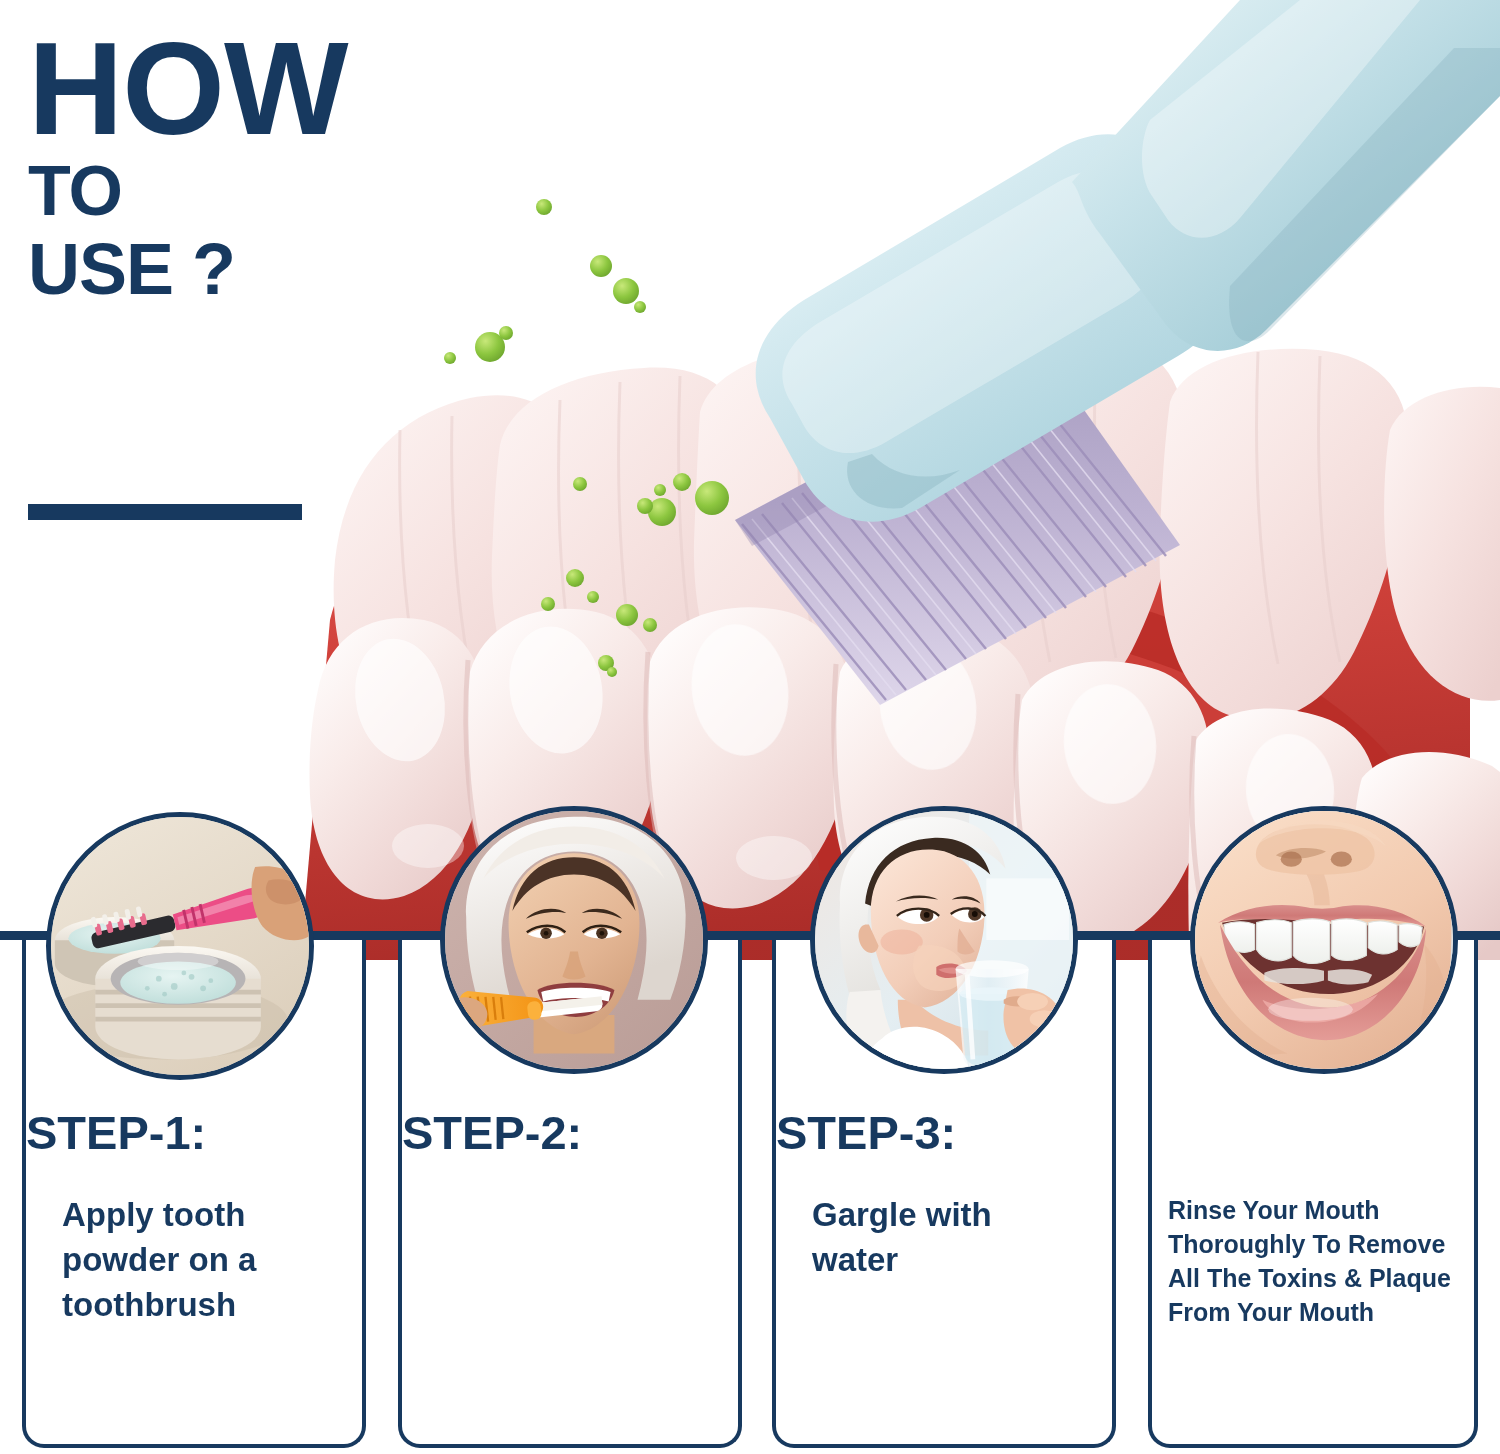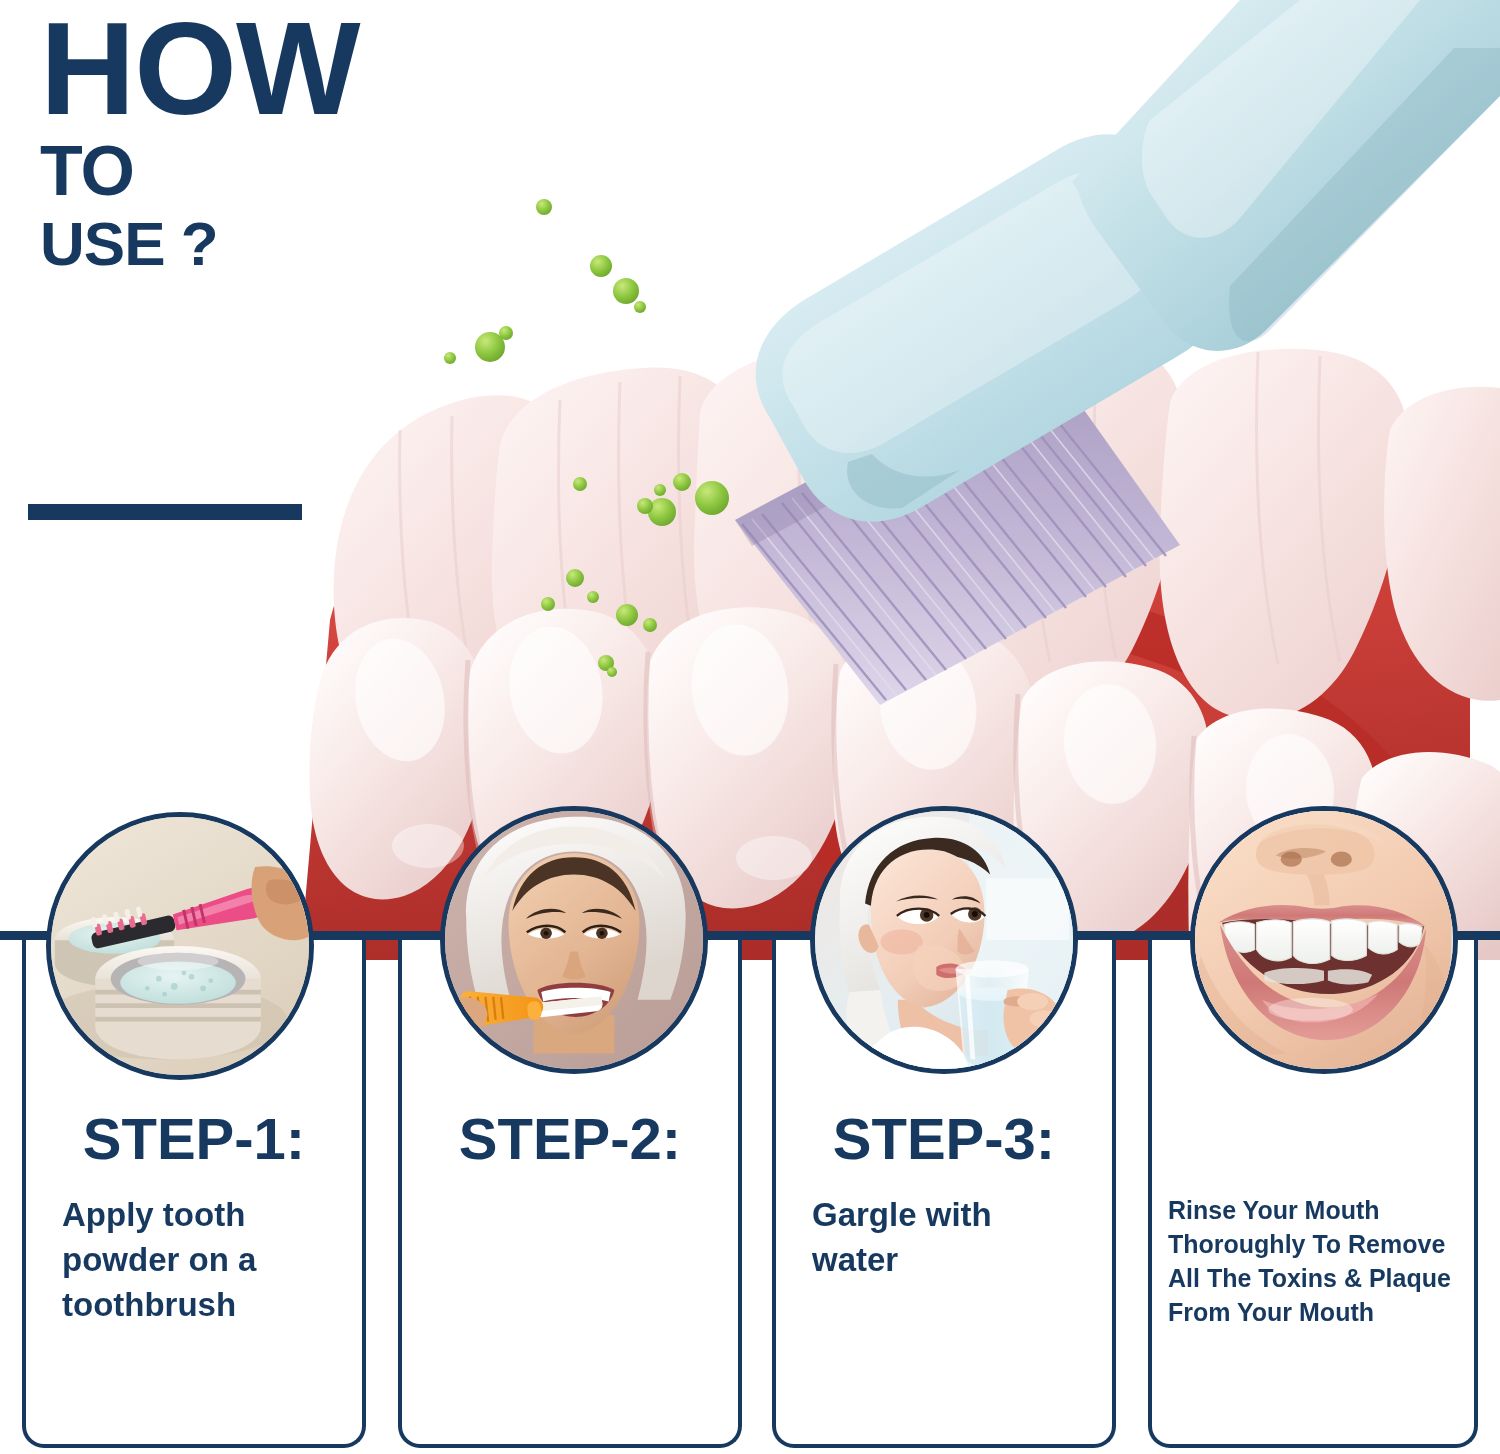--- a/index.html
+++ b/index.html
@@ -13,29 +13,29 @@
 
   
   #hero{
     position:absolute; left:0; top:0; width:1500px; height:960px;
     overflow:hidden; background:#ffffff;
   }
   .hero-svg{ position:absolute; left:0; top:0; }
 
   
   #title-block{
-    position:absolute; left:28px; top:4px; width:470px; z-index:40;margin-left:12px;
+    position:absolute; left:28px; top:24px; width:470px; z-index:40;
   }
   .title-line{
     color:#17395f; font-weight:700; letter-spacing:-1px;
     line-height:0.98;
   }
   #title-how{ font-size:132px; }
   #title-to{ font-size:70px; margin-top:4px; }
-  #title-use{ font-size:62px; margin-top:8px; }
+  #title-use{ font-size:72px; margin-top:8px; }
   #title-underline{
     position:absolute; left:28px; top:504px; width:274px; height:16px;
     background:#17395f; z-index:40;
   }
 
   
   #divider{
     position:absolute; left:0; top:931px; width:1500px; height:9px;
     background:#17395f; z-index:20;
   }
@@ -50,22 +50,22 @@
     border-bottom-left-radius:22px; border-bottom-right-radius:22px;
     background:#ffffff;
   }
   #card-1{ left:22px;   width:344px; }
   #card-2{ left:398px;  width:344px; }
   #card-3{ left:772px;  width:344px; }
   #card-4{ left:1148px; width:330px; }
 
   .step-label{
     position:absolute; top:174px; left:0; width:100%;
-    text-align:center; color:#17395f;
-    font-size:58px; font-weight:700; letter-spacing:0px;
+    color:#17395f;
+    font-size:47px; font-weight:700; letter-spacing:0px;
   }
   .step-desc{
     position:absolute; top:262px; left:0; width:100%;
     padding:0 36px; text-align:left;
     color:#17395f; font-size:33px; font-weight:700; line-height:1.36;
   }
   #card-4 .step-desc{ padding:0 16px; font-size:25px; }
 
   
   .circle{

